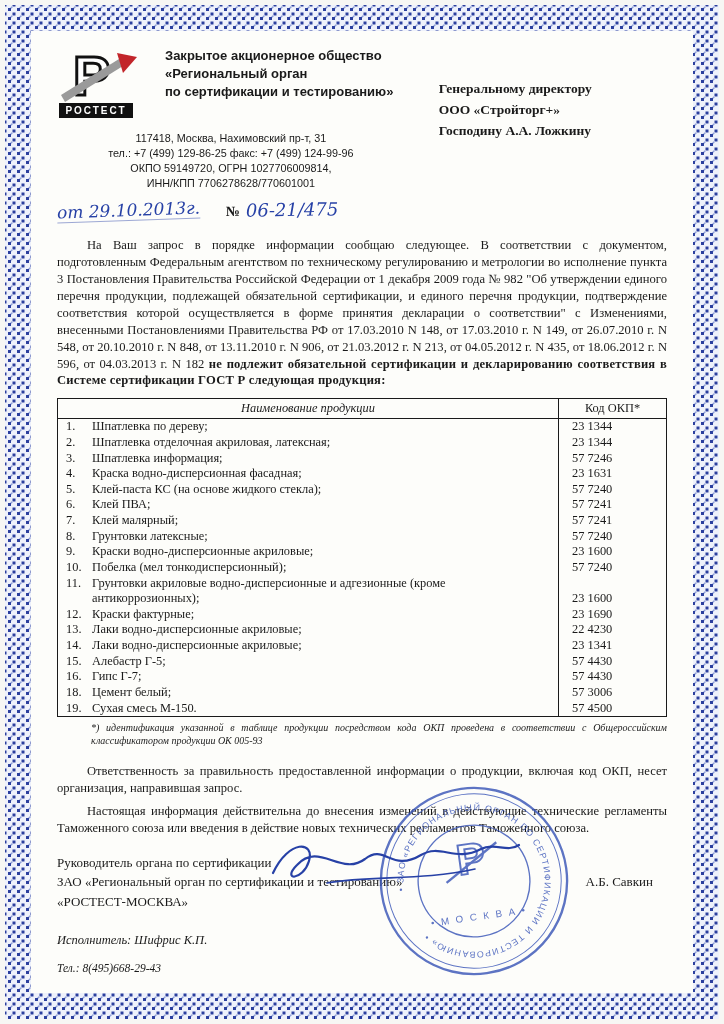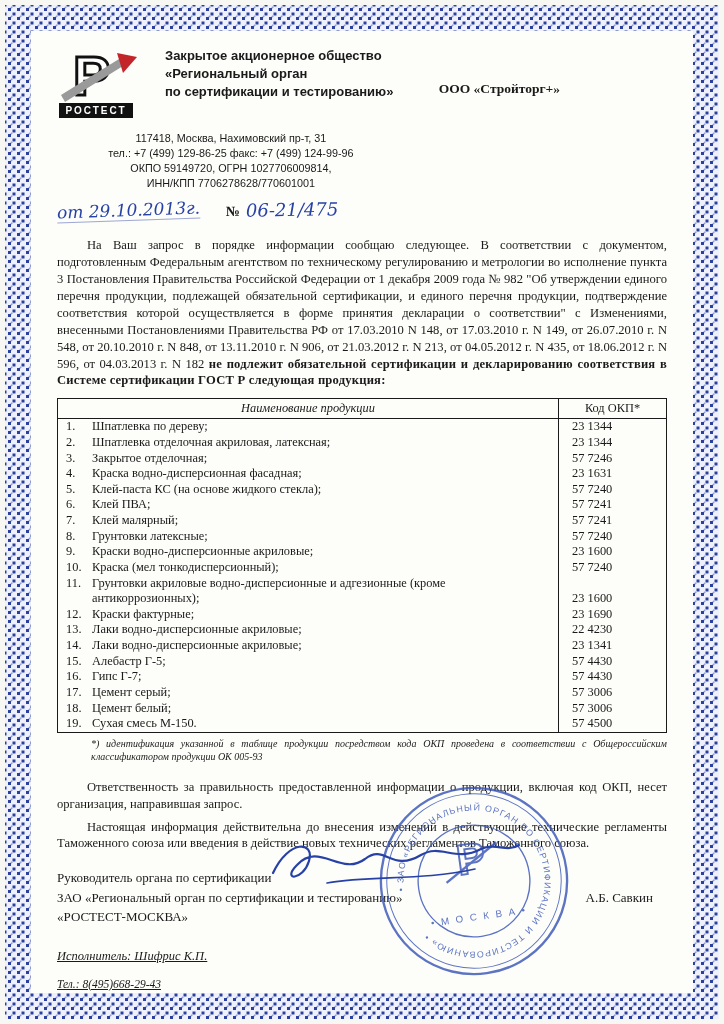--- a/index.html
+++ b/index.html
@@ -45,21 +45,21 @@
   td.c-code,th.h-code{border-left:1.3px solid #1a1a1a;width:92px;}
   td.c-code{font-size:12.4px;padding:0 2px 0 13px;vertical-align:bottom;line-height:1.26;}
   .footnote{font-size:10px;font-style:italic;margin:4px 0 16px 34px;line-height:1.3;text-align:justify;}
   
   .sig-zone{position:relative;margin-top:16px;}
   .sig-row{display:flex;justify-content:space-between;align-items:center;margin-top:14px;}
   .sig-titles{font-size:13px;line-height:1.5;}
   .sig-name{font-size:13px;padding-right:14px;white-space:nowrap;}
   .stamp-wrap{position:absolute;pointer-events:none;}
   .sign-wrap{position:absolute;pointer-events:none;}
-  .footer{margin-top:22px;font-style:italic;text-decoration:underline;}
+  .footer{margin-top:22px;font-style:italic;}
   .footer .exec{font-size:12.5px;margin:0;}
   .footer .tel{font-size:11.5px;margin:14px 0 0;}
 </style>
 </head>
 <body>
 
 <div class="page">
   <div class="ornament">
     <div class="inner">
 
@@ -83,21 +83,23 @@
           </div>
           <div class="addr">
             <div>117418, Москва, Нахимовский пр-т, 31</div>
             <div>тел.: +7 (499) 129-86-25  факс: +7 (499) 124-99-96</div>
             <div>ОКПО 59149720, ОГРН 1027706009814,</div>
             <div>ИНН/КПП 7706278628/770601001</div>
           </div>
         </div>
         <div class="hdr-right">
           <div class="addressee">
+            <div>Генеральному директору</div>
             <div>ООО «Стройторг+»</div>
+            <div>Господину А.А. Ложкину</div>
           </div>
         </div>
       </div>
 
       <div class="ref-row">
         <span class="hand hand-date">от 29.10.2013г.</span><span class="num-label">№</span><span class="hand hand-num">06-21/475</span>
       </div>
 
       <p class="body-p"><span>На Ваш запрос в порядке информации сообщаю следующее. В соответствии с документом, подготовленным Федеральным агентством по техническому регулированию и метрологии во исполнение пункта 3 Постановления Правительства Российской Федерации от 1 декабря 2009 года № 982 "Об утверждении единого перечня продукции, подлежащей обязательной сертификации, и единого перечня продукции, подтверждение соответствия которой осуществляется в форме принятия декларации о соответствии" с Изменениями, внесенными Постановлениями Правительства РФ от 17.03.2010 N 148, от 17.03.2010 г. N 149, от 26.07.2010 г. N 548, от 20.10.2010 г. N 848, от 13.11.2010 г. N 906, от 21.03.2012 г. N 213, от 04.05.2012 г. N 435, от 18.06.2012 г. N 596, от 04.03.2013 г. N 182 </span><b>не подлежит обязательной сертификации и декларированию соответствия в Системе сертификации ГОСТ Р следующая продукция:</b></p>
 
@@ -124,21 +126,21 @@
                   <span class="num">2.</span>
                   <span class="nm">Шпатлевка отделочная акриловая, латексная;</span>
                 </div>
               </td>
               <td class="c-code">23 1344</td>
             </tr>
           <tr>
               <td class="c-name">
                 <div class="rowline">
                   <span class="num">3.</span>
-                  <span class="nm">Закрытое отделочная;</span>
+                  <span class="nm">Шпатлевка информация;</span>
                 </div>
               </td>
               <td class="c-code">57 7246</td>
             </tr>
           <tr>
               <td class="c-name">
                 <div class="rowline">
                   <span class="num">4.</span>
                   <span class="nm">Краска водно-дисперсионная фасадная;</span>
                 </div>
@@ -187,21 +189,21 @@
                   <span class="num">9.</span>
                   <span class="nm">Краски водно-дисперсионные акриловые;</span>
                 </div>
               </td>
               <td class="c-code">23 1600</td>
             </tr>
           <tr>
               <td class="c-name">
                 <div class="rowline">
                   <span class="num">10.</span>
-                  <span class="nm">Краска (мел тонкодисперсионный);</span>
+                  <span class="nm">Побелка (мел тонкодисперсионный);</span>
                 </div>
               </td>
               <td class="c-code">57 7240</td>
             </tr>
           <tr>
               <td class="c-name">
                 <div class="rowline">
                   <span class="num">11.</span>
                   <span class="nm">Грунтовки акриловые водно-дисперсионные и адгезионные (кроме антикоррозионных);</span>
                 </div>
@@ -245,29 +247,20 @@
               <td class="c-code">57 4430</td>
             </tr>
           <tr>
               <td class="c-name">
                 <div class="rowline">
                   <span class="num">16.</span>
                   <span class="nm">Гипс Г-7;</span>
                 </div>
               </td>
               <td class="c-code">57 4430</td>
-            </tr>
-          <tr>
-              <td class="c-name">
-                <div class="rowline">
-                  <span class="num">17.</span>
-                  <span class="nm">Цемент серый;</span>
-                </div>
-              </td>
-              <td class="c-code">57 3006</td>
             </tr>
           <tr>
               <td class="c-name">
                 <div class="rowline">
                   <span class="num">18.</span>
                   <span class="nm">Цемент белый;</span>
                 </div>
               </td>
               <td class="c-code">57 3006</td>
             </tr>

